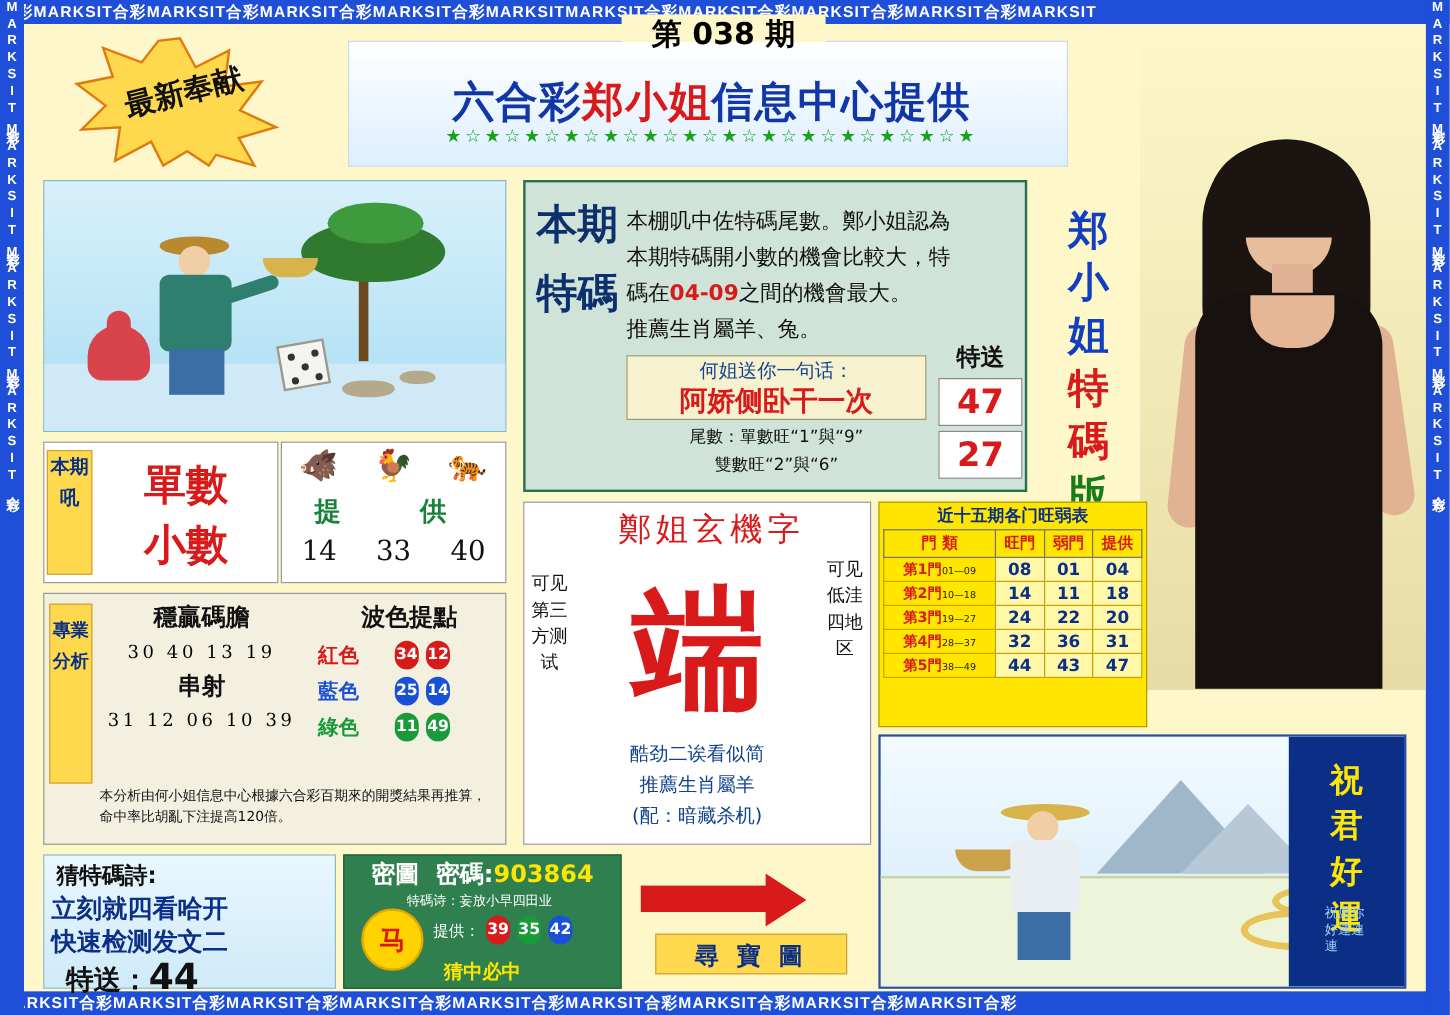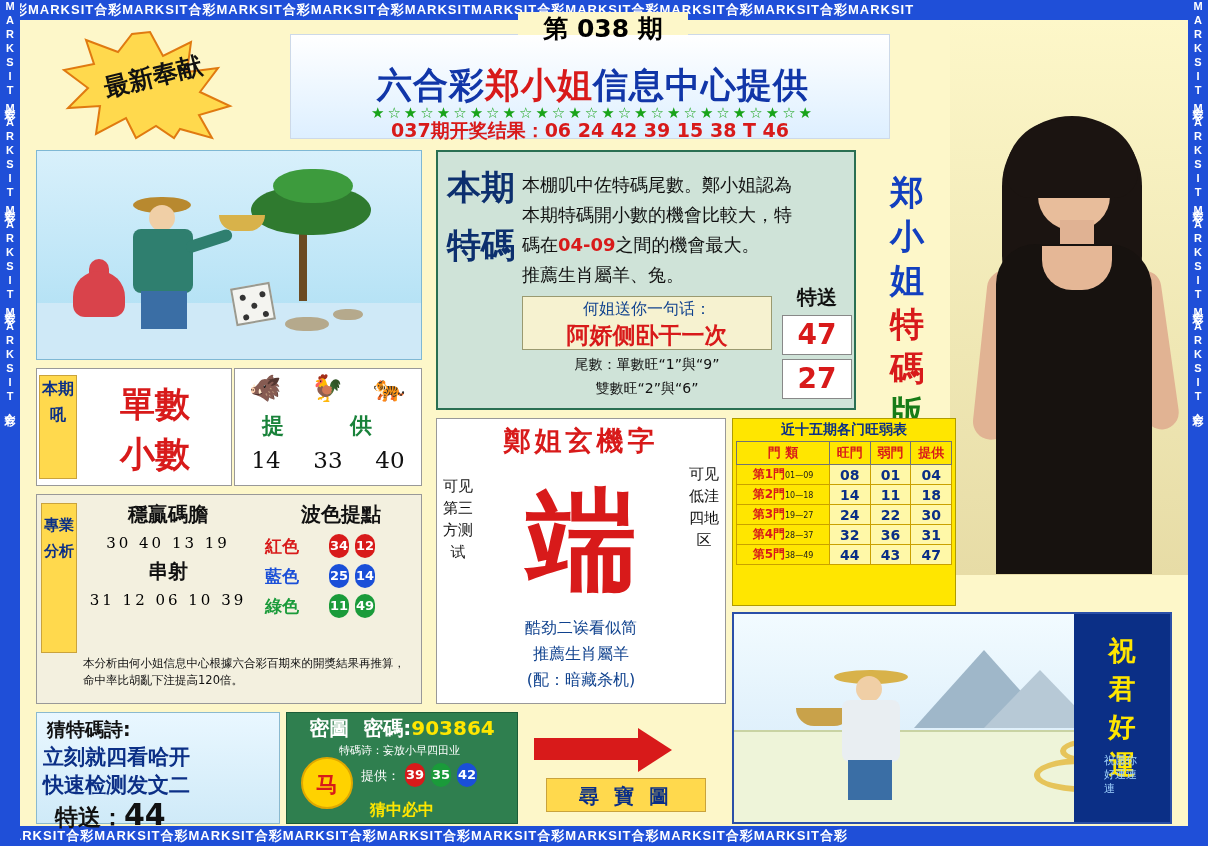--- a/index.html
+++ b/index.html
@@ -227,21 +227,21 @@
   .zy-head { text-align:center; font-size:20px; font-weight:bold; font-family:"DejaVu Sans", sans-serif; color:#111; }
   .zy-row { text-align:center; font-size:15px; font-family:"DejaVu Serif", serif; margin-top:6px; letter-spacing:3px; }
   .zy-right { position:absolute; left:228px; top:6px; width:152px; }
   .zy-color-row { display:flex; align-items:center; margin-top:6px; }
   .zy-color-name { width:64px; font-size:17px; font-weight:bold; font-family:"DejaVu Sans", sans-serif; }
   .ball { width:20px; height:24px; border-radius:12px; color:#fff; font-size:13px; font-weight:bold; text-align:center; line-height:24px; margin-right:6px; font-family:"DejaVu Sans", sans-serif; }
   .zy-note { position:absolute; left:46px; top:160px; width:330px; font-size:11.5px; line-height:17px; color:#111; font-family:"DejaVu Sans", sans-serif; }
 
   
   .xuanji { left:416px; top:398px; width:290px; height:286px; background:#fff; border:1px solid #999; }
-  .xj-title { position:absolute; left:0; top:4px; width:100%; text-align:center; font-size:27px; font-weight:bold; color:#d81a1a; font-family:"DejaVu Sans", sans-serif; letter-spacing:4px; }
+  .xj-title { position:absolute; left:12px; top:4px; width:100%; text-align:center; font-size:27px; font-weight:normal; color:#d81a1a; font-family:"DejaVu Sans", sans-serif; letter-spacing:4px; }
   .xj-left { position:absolute; left:6px; top:56px; width:30px; font-size:15px; color:#111; line-height:22px; text-align:center; font-family:"DejaVu Sans", sans-serif;}
   .xj-right { position:absolute; right:6px; top:44px; width:30px; font-size:15px; color:#111; line-height:22px; text-align:center; font-family:"DejaVu Sans", sans-serif;}
   .xj-big {
     position:absolute; left:60px; top:56px; width:170px; height:130px;
     text-align:center; font-size:110px; font-weight:bold; color:#d81a1a;
     font-family:"DejaVu Serif", serif; line-height:130px;
   }
   .xj-poem { position:absolute; left:0; top:196px; width:100%; text-align:center; font-size:16px; color:#10428e; line-height:26px; font-family:"DejaVu Sans", sans-serif; }
 
   
@@ -325,21 +325,20 @@
       </svg>
       <div class="txt">最新奉献</div>
     </div>
 
     <div class="hdr-center"></div>
     <div class="hdr-title">
       <span class="c-blue">六合彩</span><span class="c-red">郑小姐</span><span class="c-blue">信息中心提供</span>
     </div>
     <div class="stars">★☆★☆★☆★☆★☆★☆★☆★☆★☆★☆★☆★☆★☆★</div>
     <div class="period-box">第 038 期</div>
-    <div class="prev-result">037期开奖结果：06 24 42 39 15 38 T 46</div>
 
     <div class="hdr-right">
       <div>郑 姐 奉 献</div>
       <div>翻 印 必 究</div>
     </div>
 
     <div class="model">
       <div class="bg"></div>
       <div class="hair"></div>
       <div class="face"></div>
@@ -487,21 +486,21 @@
         <tr>
           <td class="lbl"><span>第2門</span><small>10—18</small></td>
           <td class="num">14</td>
           <td class="num">11</td>
           <td class="num">18</td>
         </tr>
         <tr>
           <td class="lbl"><span>第3門</span><small>19—27</small></td>
           <td class="num">24</td>
           <td class="num">22</td>
-          <td class="num">30</td>
+          <td class="num">20</td>
         </tr>
         <tr>
           <td class="lbl"><span>第4門</span><small>28—37</small></td>
           <td class="num">32</td>
           <td class="num">36</td>
           <td class="num">31</td>
         </tr>
         <tr>
           <td class="lbl"><span>第5門</span><small>38—49</small></td>
           <td class="num">44</td>

